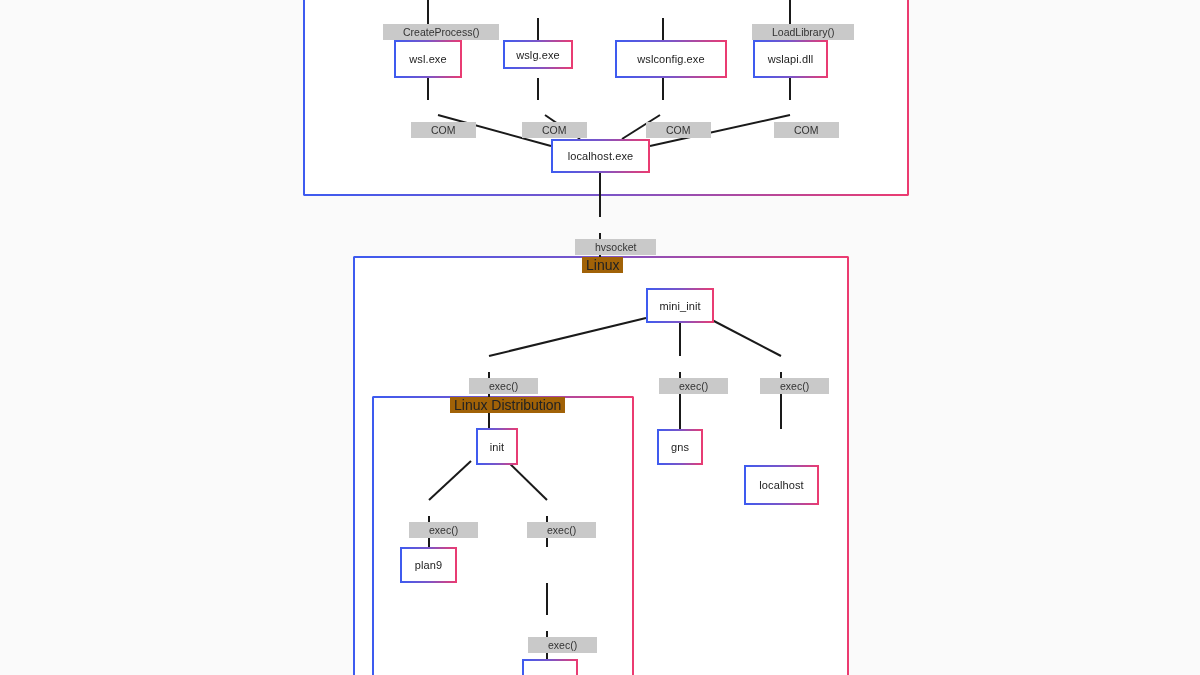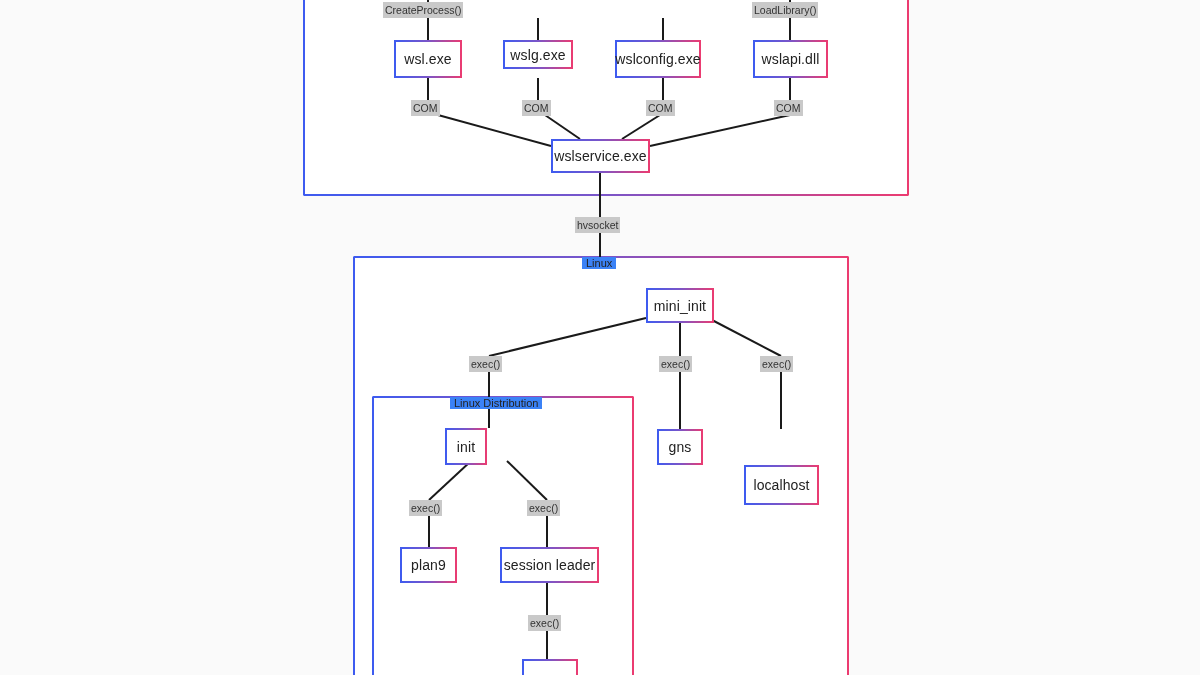--- a/index.html
+++ b/index.html
@@ -63,43 +63,44 @@
     mask: linear-gradient(#fff 0 0) content-box, linear-gradient(#fff 0 0);
     mask-composite: exclude;
     pointer-events: none;
   }
   .node .node-label {
     position: absolute;
     inset: 0;
     display: flex;
     align-items: center;
     justify-content: center;
-    font-size: 14px;
+    font-size: 11px;
     color: #222222;
     letter-spacing: 0.1px;
     white-space: nowrap;
   }
   
   .edge-label {
     position: absolute;
     background: #c9c9c9;
     color: #333333;
     font-size: 10.5px;
     line-height: 16px;
     height: 16px;
-    padding: 0 2px;
+    padding: 0 20px;
     white-space: nowrap;
     z-index: 7;
+    margin-top: 22px;
   }
   
   .container-title {
     position: absolute;
-    font-size: 11px;
+    font-size: 14px;
     color: #222222;
-    background: #3b82f6;
+    background: #a16207;
     padding: 0 4px;
     white-space: nowrap;
     z-index: 7;
   }
   
   #wires {
     position: absolute;
     left: 0;
     top: 0;
     width: 1200px;
@@ -197,53 +198,50 @@
   <div class="edge-label" style="left:528px; top:615px;">exec()</div>
 
   <div class="node" style="left:394px; top:40px; width:68px; height:38px;">
     <span class="node-label">wsl.exe</span>
   </div>
 
   <div class="node" style="left:503px; top:40px; width:70px; height:29px;">
     <span class="node-label">wslg.exe</span>
   </div>
 
-  <div class="node" style="left:615px; top:40px; width:86px; height:38px;">
+  <div class="node" style="left:615px; top:40px; width:112px; height:38px;">
     <span class="node-label">wslconfig.exe</span>
   </div>
 
   <div class="node" style="left:753px; top:40px; width:75px; height:38px;padding-left:26px;">
     <span class="node-label">wslapi.dll</span>
   </div>
 
   <div class="node" style="left:551px; top:139px; width:99px; height:34px;">
-    <span class="node-label">wslservice.exe</span>
+    <span class="node-label">localhost.exe</span>
   </div>
 
   <div class="node" style="left:646px; top:288px; width:68px; height:35px;">
     <span class="node-label">mini_init</span>
   </div>
 
   <div class="node" style="left:657px; top:429px; width:46px; height:36px;">
     <span class="node-label">gns</span>
   </div>
 
   <div class="node" style="left:744px; top:429px; width:75px; height:40px;margin-top:36px;">
     <span class="node-label">localhost</span>
   </div>
 
-  <div class="node" style="left:445px; top:428px; width:42px; height:37px;">
+  <div class="node" style="left:476px; top:428px; width:42px; height:37px;">
     <span class="node-label">init</span>
   </div>
 
   <div class="node" style="left:400px; top:547px; width:57px; height:36px;">
     <span class="node-label">plan9</span>
   </div>
 
-  <div class="node" style="left:500px; top:547px; width:99px; height:36px;">
-    <span class="node-label">session leader</span>
-  </div>
 
   <div class="node" style="left:522px; top:659px; width:56px; height:36px;">
     <span class="node-label"></span>
   </div>
 
 </div>
 
 </body></html>

